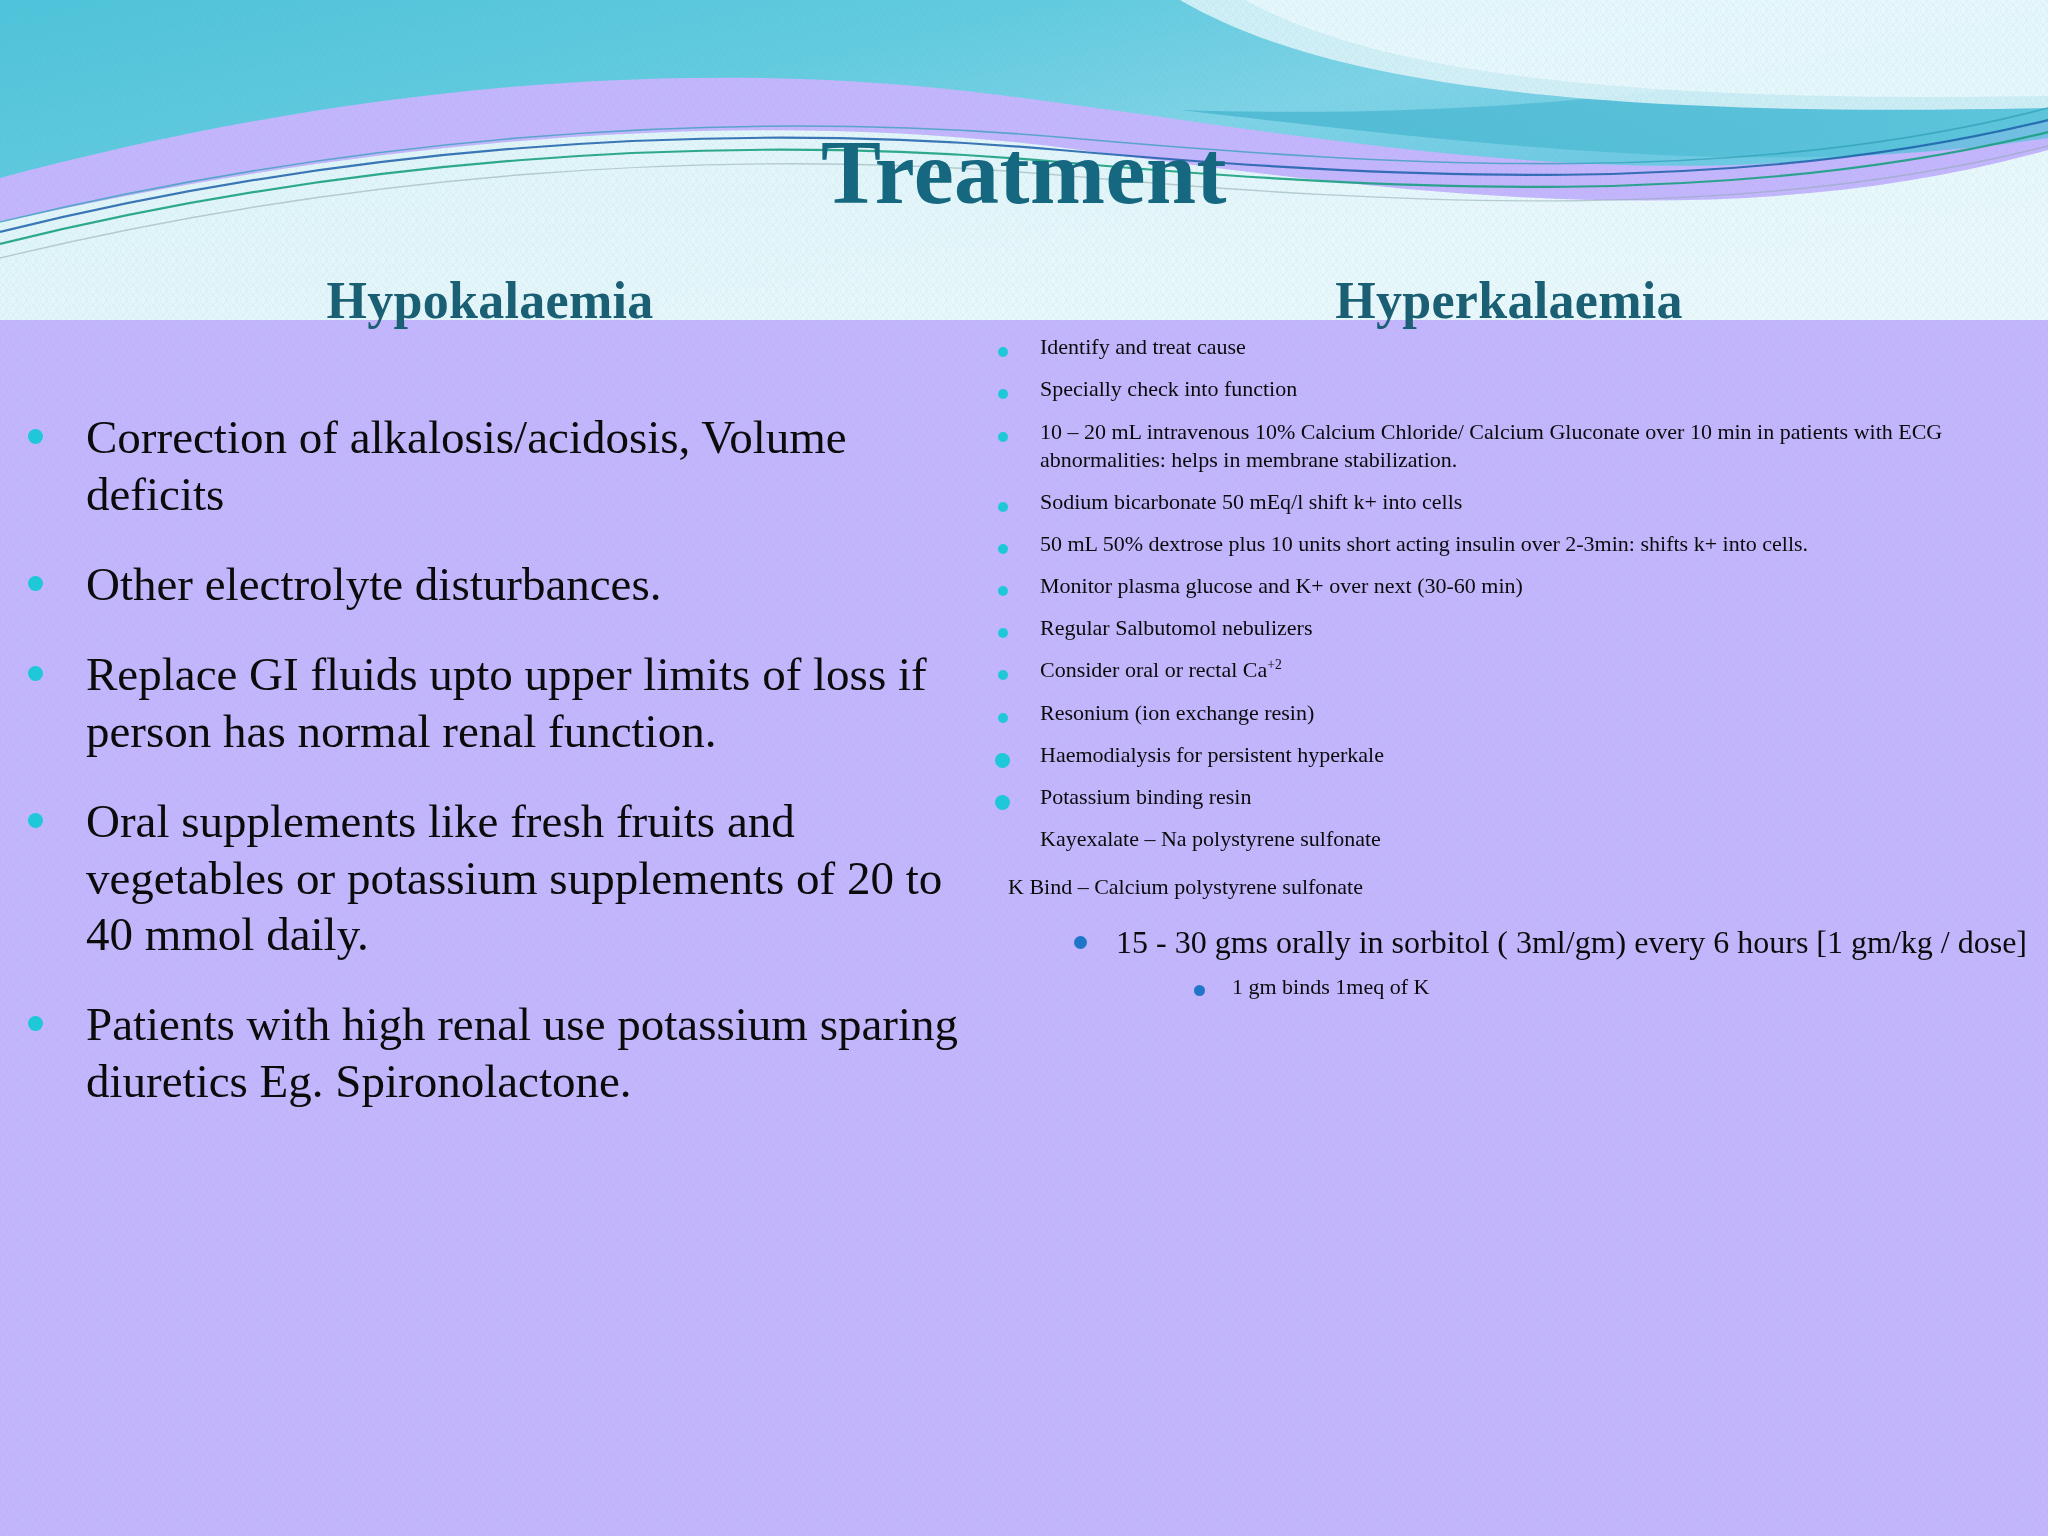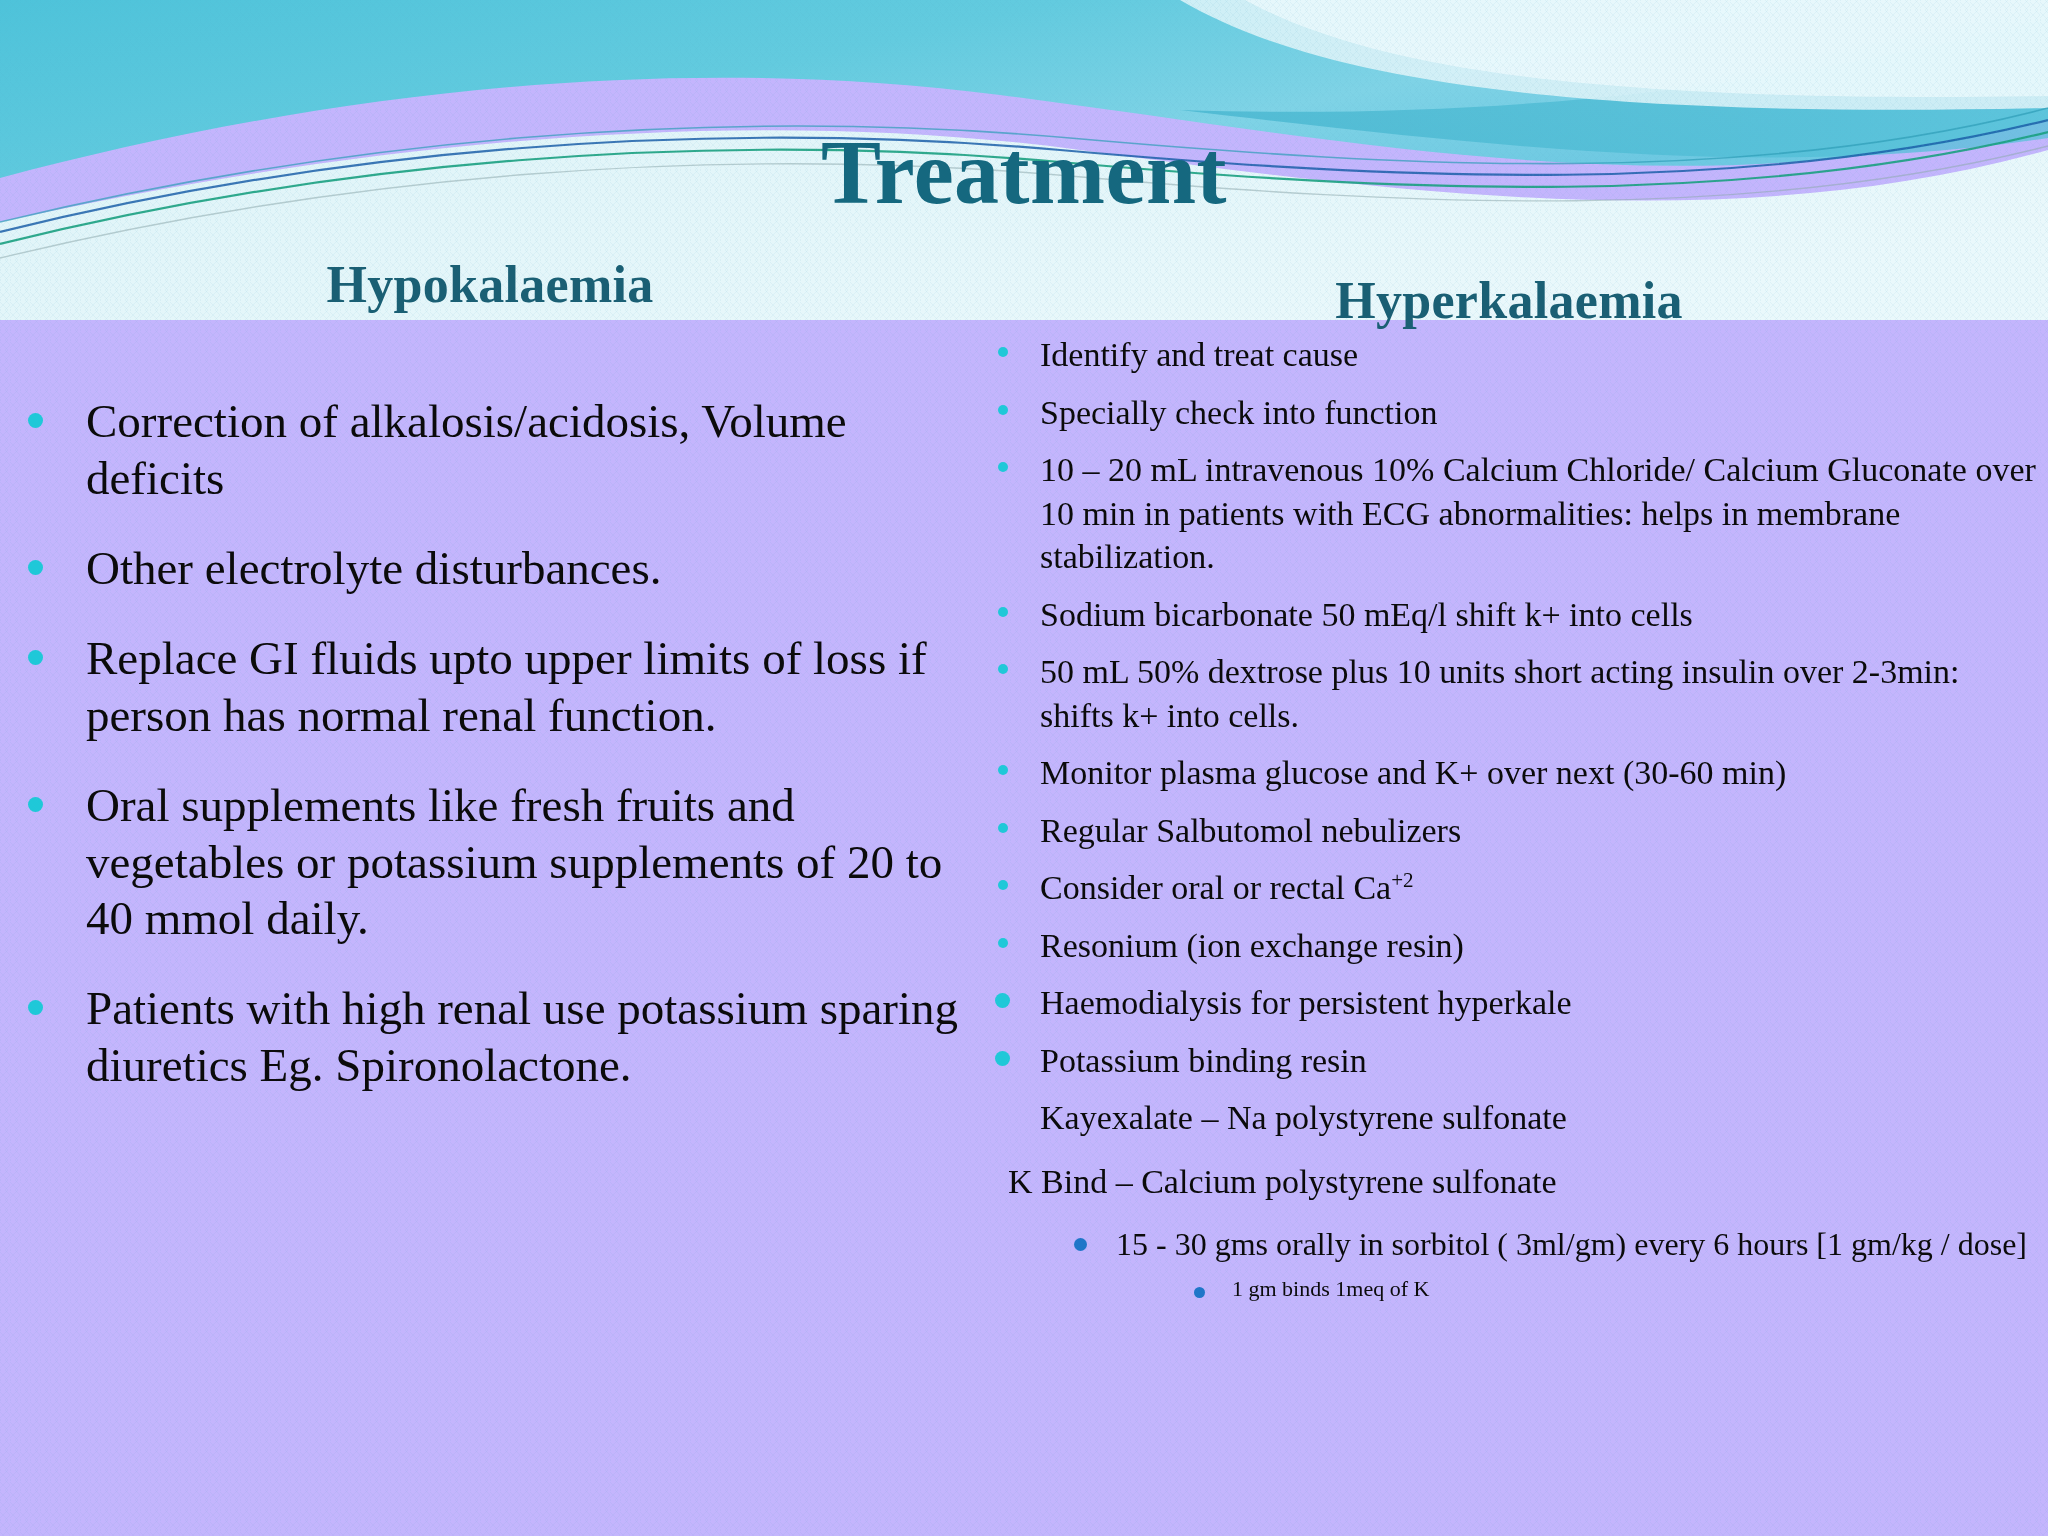--- a/index.html
+++ b/index.html
@@ -42,21 +42,21 @@
     font-size:90px;
     line-height:1;
     color:#15687f;
     letter-spacing:.5px;
     z-index:8;
   }
 
   
   .col { position:absolute; z-index:8; }
 
-  #col-left  { left:10px;  top:256px; width:960px; }
+  #col-left  { left:10px;  top:272px; width:960px; }
   #col-right { left:980px; top:272px; width:1058px; }
 
   .col-head {
     text-align:center;
     font-weight:bold;
     color:#1a5f74;
     font-size:52px;
     line-height:1.1;
     letter-spacing:.3px;
   }
@@ -82,21 +82,21 @@
     font-size:47px;
     line-height:1.20;
     padding-left:76px;
     margin-bottom:34px;
   }
   #list-left > li .dot { width:15px; height:15px; left:18px; top:20px; }
 
   
   #list-right { margin-top:2px; }
   #list-right > li {
-    font-size:34px;
+    font-size:22px;
     line-height:1.28;
     padding-left:60px;
     margin-bottom:14px;
   }
   #list-right > li .dot { width:10px; height:10px; left:18px; top:14px; }
   #list-right > li.big-dot .dot { width:15px; height:15px; left:15px; top:12px; }
 
   
   .noindent { padding-left:60px !important; }
   #list-right > li.flush { padding-left:28px !important; margin-top:20px; }

